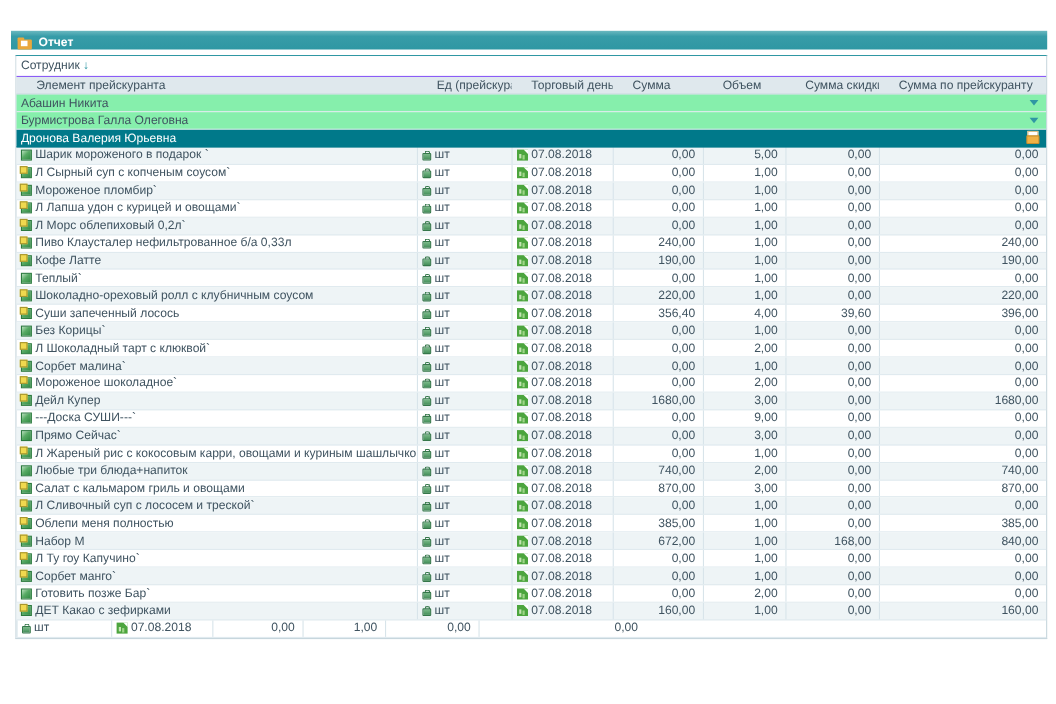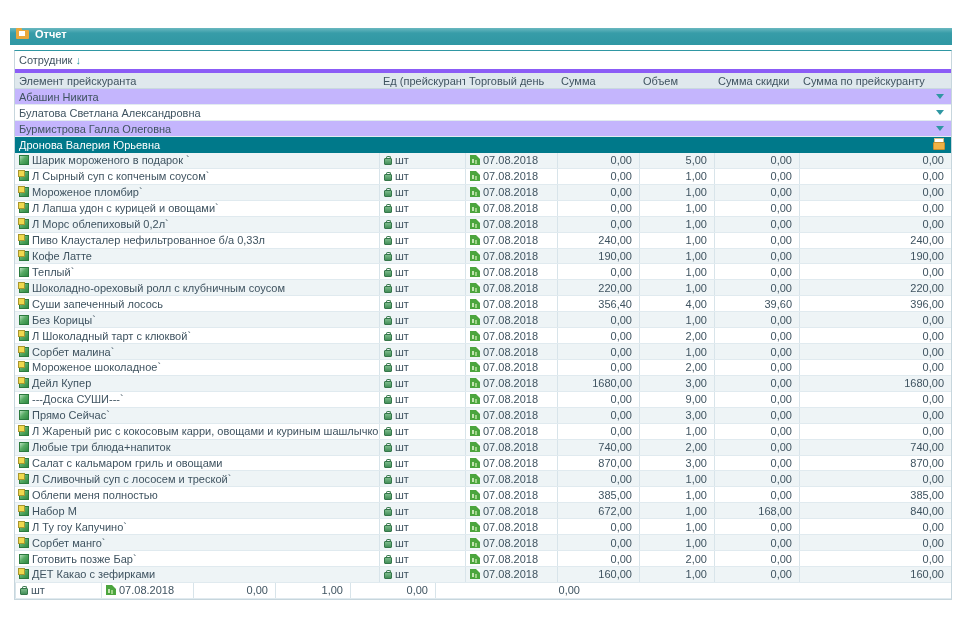--- a/index.html
+++ b/index.html
@@ -1,31 +1,31 @@
 <!DOCTYPE html>
 <html><head>
 <meta charset="utf-8">
 <style>
   html,body{margin:0;padding:0;background:#ffffff;}
   .page{position:relative;width:960px;height:640px;background:#ffffff;overflow:hidden;
         font-family:"Liberation Sans",sans-serif;font-size:11px;color:#3f5360;}
   .window{position:absolute;left:10px;top:28px;width:942px;height:584px;}
   .titlebar{height:17px;background:linear-gradient(180deg,#6ab8c0 0%,#379ca8 30%,#2f97a3 100%);
-        display:flex;align-items:flex-start;gap:6px;padding:0 6px;color:#ffffff;font-weight:bold;}
+        display:flex;align-items:flex-end;gap:6px;padding:0 6px;color:#ffffff;font-weight:bold;}
   .grid{position:absolute;left:4px;top:22px;width:936px;background:#ffffff;
         border:1px solid #c7d6dd;border-top:1px solid #2f97a3;box-sizing:content-box;}
-  .group-row{height:18px;border-bottom:4px solid #8b5cf6;display:flex;align-items:center;
+  .group-row{height:18px;border-bottom:1px solid #8b5cf6;display:flex;align-items:center;
         padding-left:4px;gap:3px;background:#ffffff;}
   .sort-arrow{color:#2f97a3;font-weight:bold;font-size:11px;line-height:10px;}
   .header-row{display:flex;height:15px;background:#dfe8ed;border-bottom:1px solid #c9d8df;align-items:center;}
-  .hcell{box-sizing:border-box;padding-left:4px;white-space:nowrap;overflow:hidden;flex:none;height:100%;
+  .hcell{box-sizing:border-box;padding-left:18px;white-space:nowrap;overflow:hidden;flex:none;height:100%;
         display:flex;align-items:center;}
   .emp-row{height:15px;display:flex;align-items:center;padding-left:4px;border-bottom:1px solid #e2ebf0;
         position:relative;box-sizing:content-box;}
-  .emp-row.tint{background:#c4b5fd;}
+  .emp-row.tint{background:#86efac;}
   .emp-row.sel{background:#00798a;color:#ffffff;border-bottom-color:#00798a;}
   .dd-arrow{position:absolute;right:7px;top:5px;width:0;height:0;
         border-left:4px solid transparent;border-right:4px solid transparent;border-top:5px solid #2f97a3;}
   .item-row{display:flex;height:15.93px;align-items:stretch;border-bottom:1px solid #e0eaef;box-sizing:border-box;}
   .item-row.odd{background:#eef4f6;}
   .cell{box-sizing:border-box;display:flex;align-items:center;overflow:hidden;white-space:nowrap;
         padding:0 4px;gap:3px;flex:none;}
   .cell.bl{border-left:1px solid #d8e4ea;}
   .num{justify-content:flex-end;padding-right:7px;}
   
@@ -76,24 +76,20 @@
           <div class="hcell" style="width: 82px;">Сумма</div>
           <div class="hcell" style="width: 75px;">Объем</div>
           <div class="hcell" style="width: 85px;">Сумма скидки</div>
           <div class="hcell" style="width: 152px;">Сумма по прейскуранту</div>
         </div>
       <div id="rows">
           <div class="emp-row tint">
             <span>Абашин Никита</span>
             <span class="dd-arrow"></span>
           </div>
-          <div class="emp-row">
-            <span>Булатова Светлана Александровна</span>
-            <span class="dd-arrow"></span>
-          </div>
           <div class="emp-row tint">
             <span>Бурмистрова Галла Олеговна</span>
             <span class="dd-arrow"></span>
           </div>
           <div class="emp-row sel">
             <span>Дронова Валерия Юрьевна</span>
             <span class="row-folder">
               <span class="sheet"></span>
               <span class="body"></span>
             </span>

